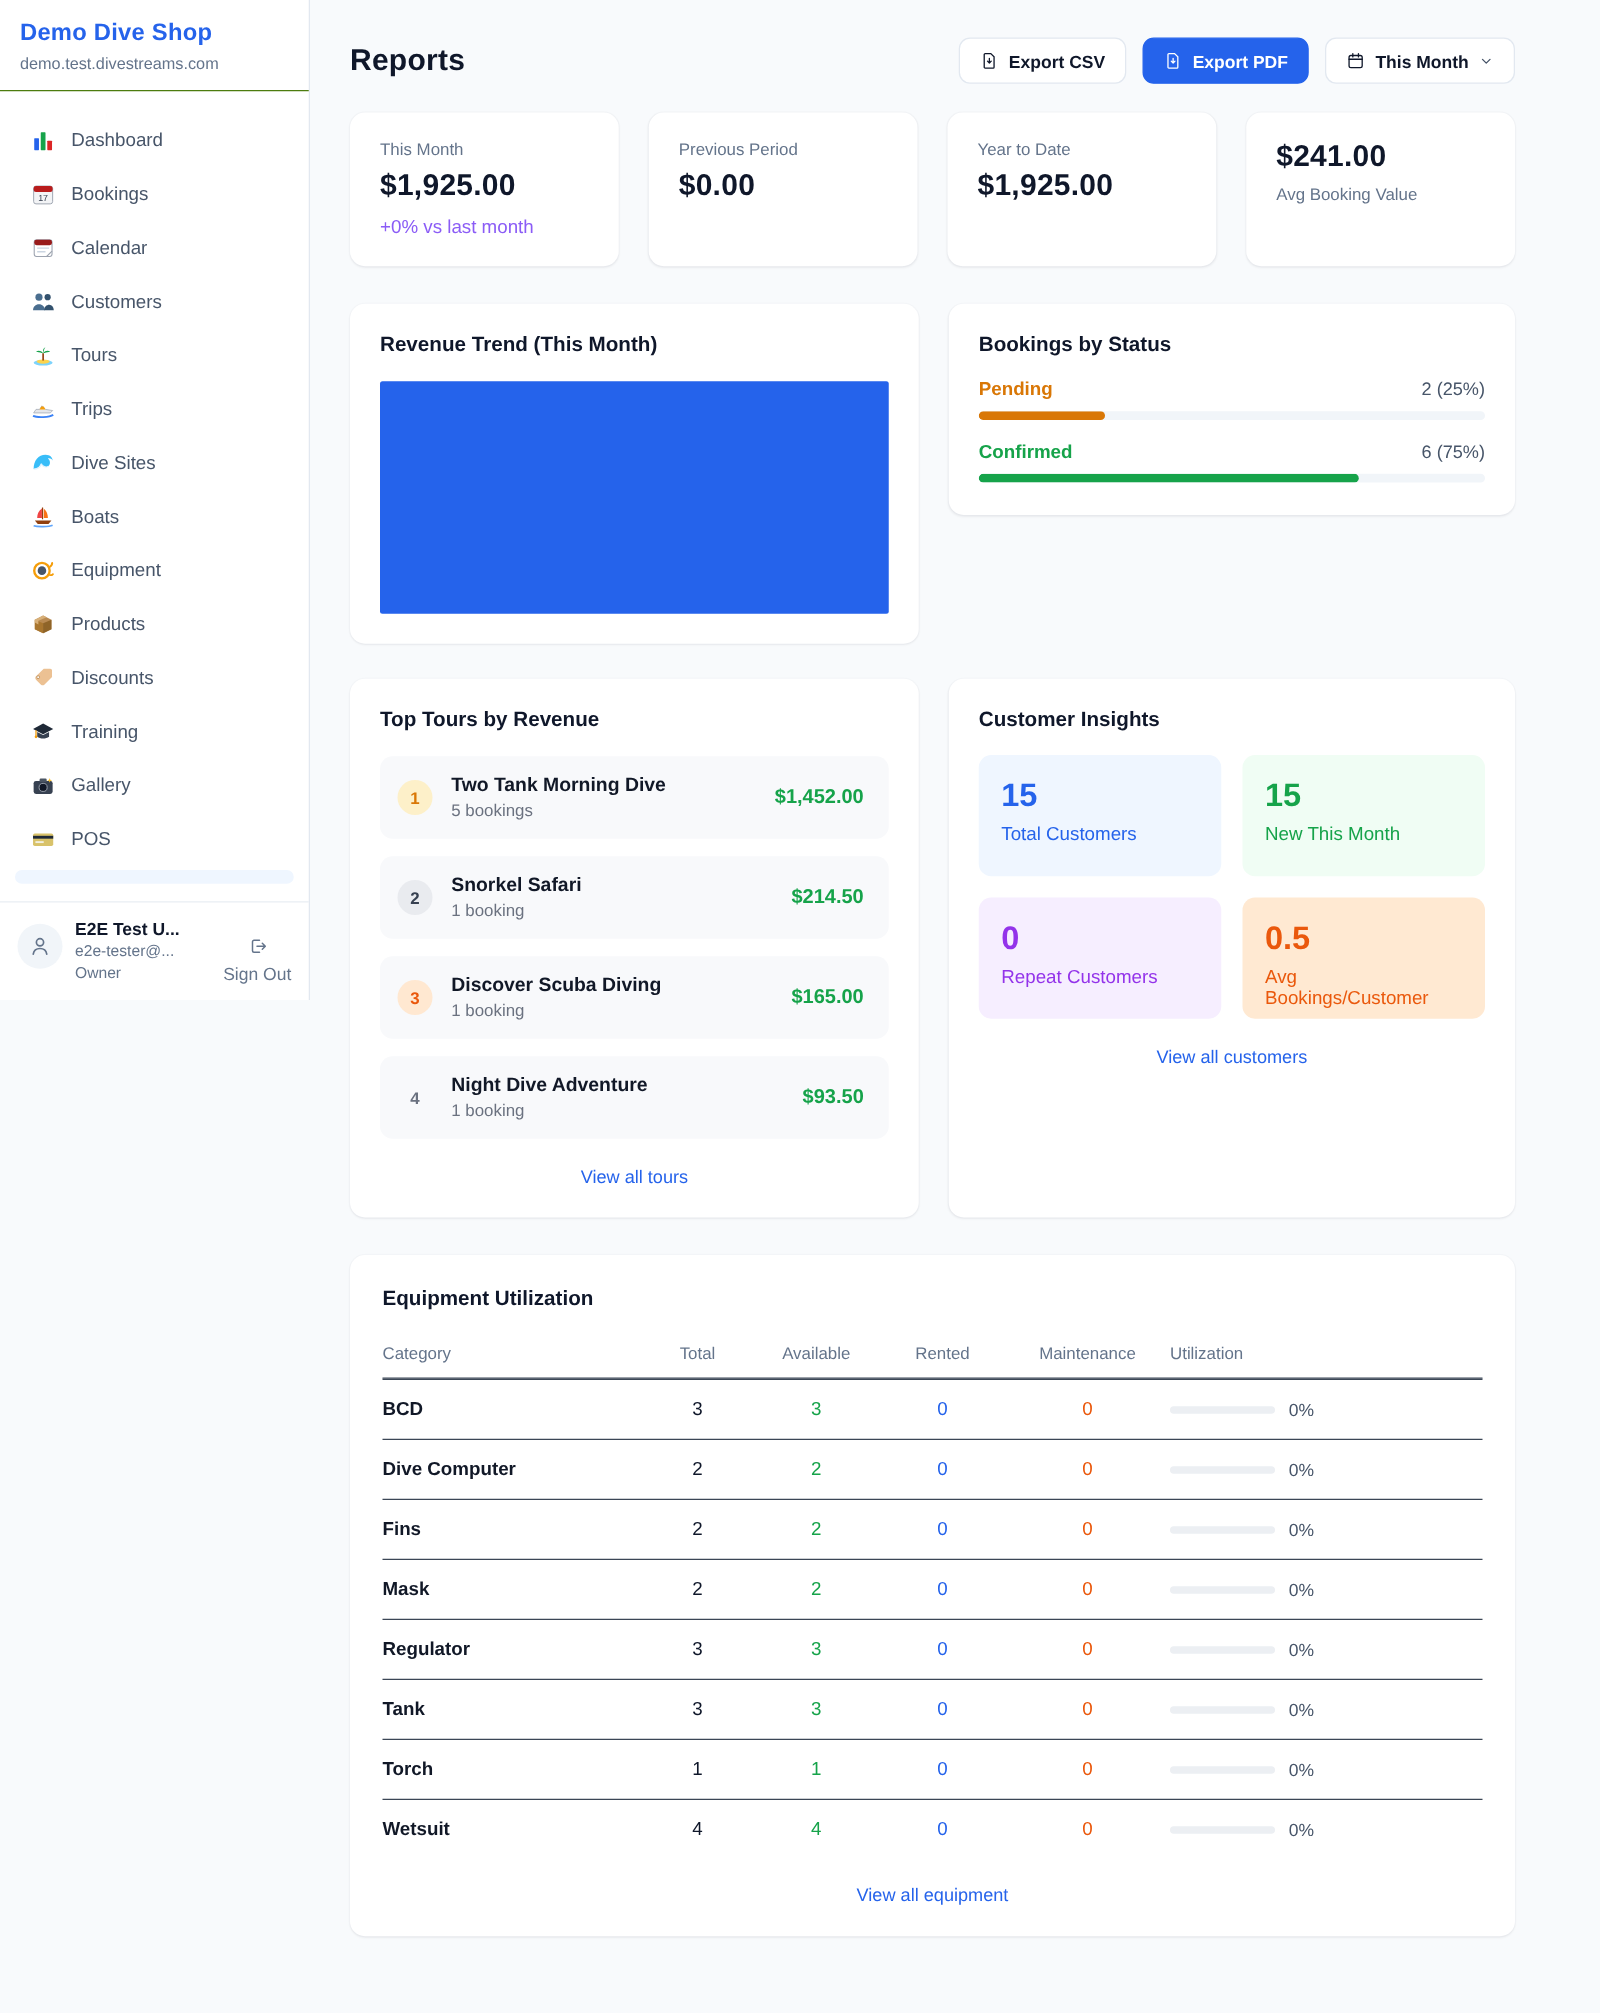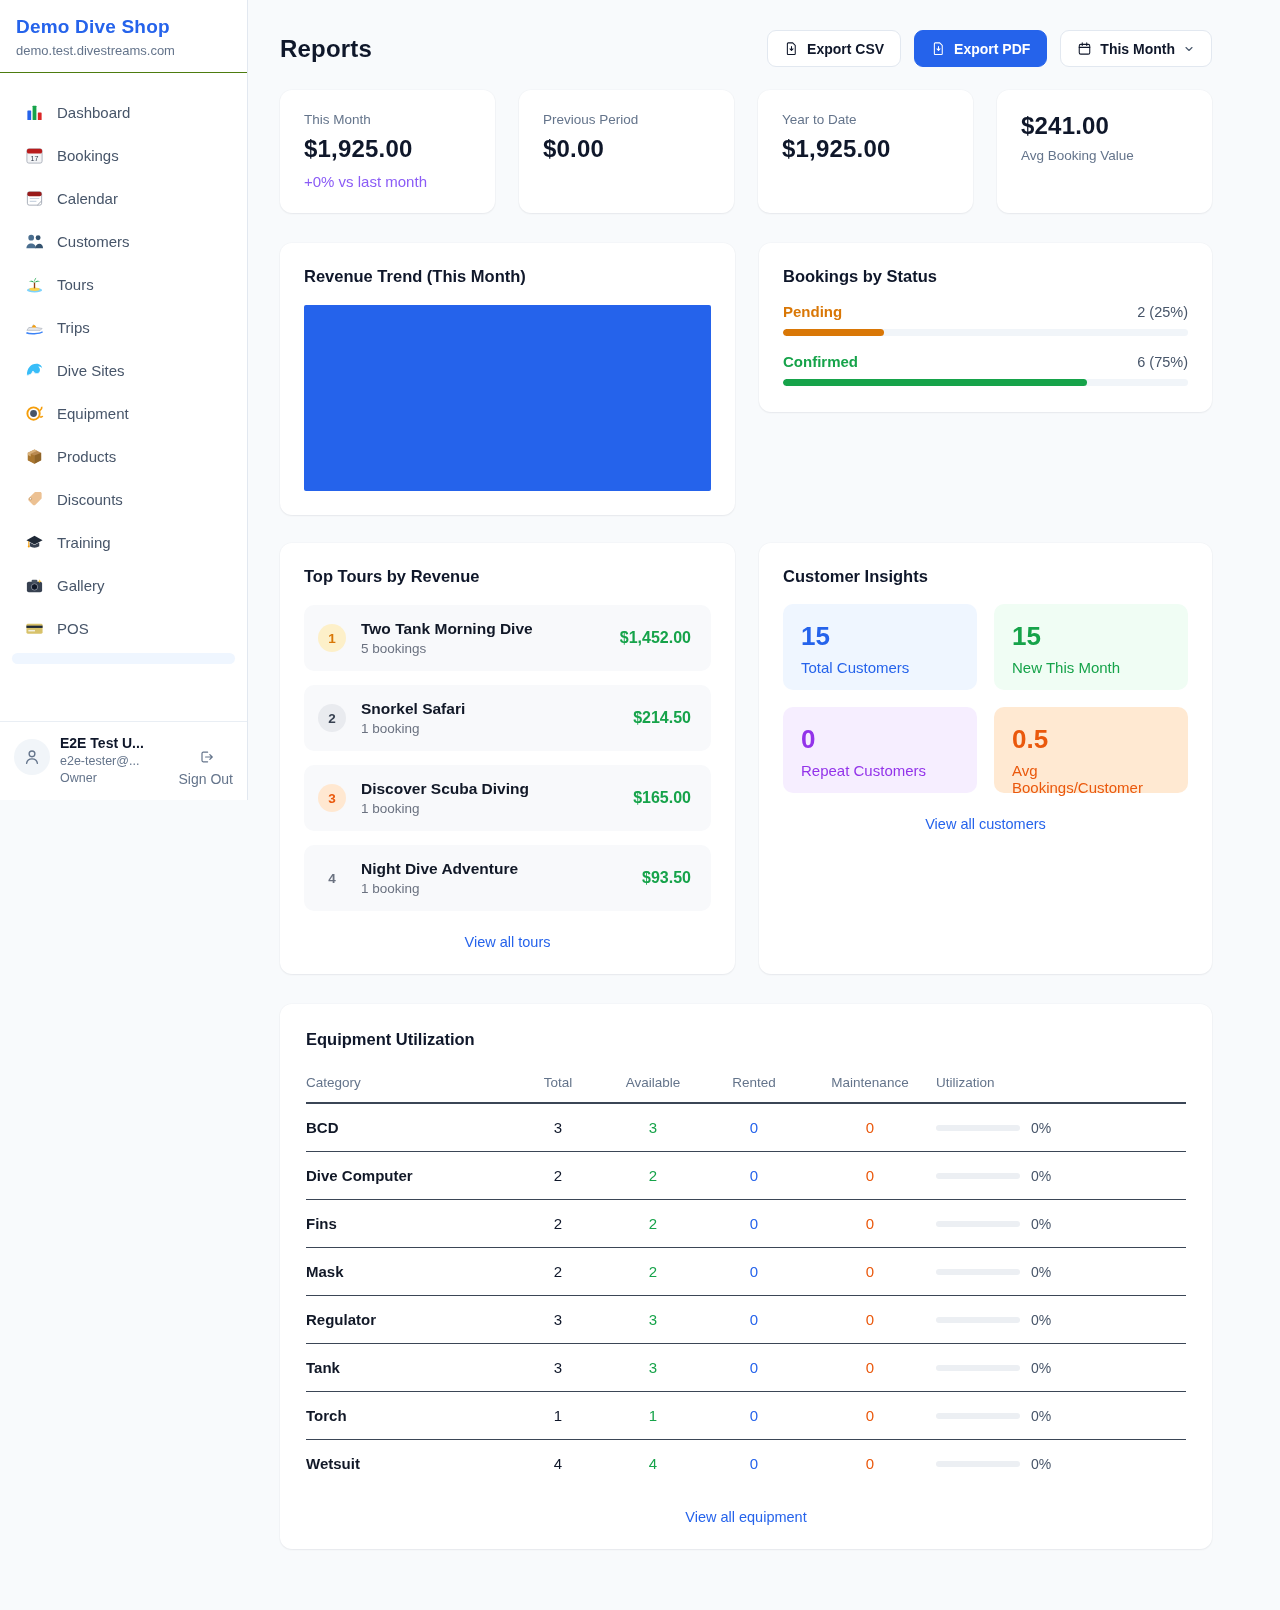--- a/index.html
+++ b/index.html
@@ -114,21 +114,21 @@
   .rank-4 { background:transparent; color:#6b7280; }
   .tour-name { font-size:15.5px; font-weight:600; color:#111827; }
   .tour-sub { font-size:13.5px; color:#6b7280; margin-top:3px; }
   .tour-rev { margin-left:auto; font-size:16px; font-weight:bold; color:#16a34a; }
   .link { color:#2563eb; font-size:14.5px; text-align:center; cursor:pointer; }
   .tours-link { margin-top:23px; }
 
   
   .insights-card { padding:24px; }
   .tiles { display:grid; grid-template-columns:1fr 1fr; gap:17px; margin-top:18px; }
-  .tile { border-radius:10px; padding:17px 18px; height:86px; }
+  .tile { border-radius:10px; padding:17px 18px; height:97px; }
   .tile-value { font-size:26px; font-weight:800; }
   .tile-label { font-size:15px; margin-top:7px; }
   .tile-blue   { background:#eff6ff; color:#2563eb; }
   .tile-green  { background:#f0fdf4; color:#16a34a; }
   .tile-purple { background:#f6eeff; color:#9333ea; }
   .tile-orange { background:#ffe9d2; color:#ea580c; }
   .insights-link { margin-top:23px; }
 
   
   .equip-card { margin-top:30px; padding:26px 26px 24px; }
@@ -232,20 +232,32 @@
           <svg viewBox="0 0 20 20">
             <path d="M2 15c0-7 4-12 10-12 4 0 6 2.5 6 5 0-1-2-2.5-4-2 2 1.5 2.5 4.5.5 6.5C13 14 9 13 8.5 10.5 7 12 6 15 2 15z" fill="#38bdf8"></path>
             <path d="M2 15c2.5 0 5.5-1 6.5-4.5.5 2.5 4.5 3.5 6 2" stroke="#e0f2fe" stroke-width="1" fill="none"></path>
           </svg>
         </span>
       <span>Dive Sites</span>
     </div>
     <div class="nav-item">
       <span class="nav-ico">
           <svg viewBox="0 0 20 20">
+            <path d="M9.5 2v10" stroke="#92400e" stroke-width="1"></path>
+            <path d="M9 3C6 5 5 8 5 11h4z" fill="#ef4444"></path>
+            <path d="M10.5 3c2.5 2 3.5 5 3.5 8h-3.5z" fill="#f97316"></path>
+            <path d="M3 13h14l-2.5 3h-9z" fill="#92400e"></path>
+            <path d="M2 17.5c3 1 13 1 16-.5" stroke="#60a5fa" stroke-width="1.4" fill="none"></path>
+          </svg>
+        </span>
+      <span>Boats</span>
+    </div>
+    <div class="nav-item">
+      <span class="nav-ico">
+          <svg viewBox="0 0 20 20">
             <circle cx="9" cy="10" r="6.5" fill="none" stroke="#f59e0b" stroke-width="2"></circle>
             <circle cx="9" cy="10" r="3.6" fill="#475569"></circle>
             <path d="M15.5 7c1.5-1 2.5-2.5 2-4" stroke="#f59e0b" stroke-width="1.6" fill="none"></path>
             <path d="M15.2 13.5c1.8.6 3 .2 3.3-1" stroke="#f59e0b" stroke-width="1.6" fill="none"></path>
           </svg>
         </span>
       <span>Equipment</span>
     </div>
     <div class="nav-item">
       <span class="nav-ico">

